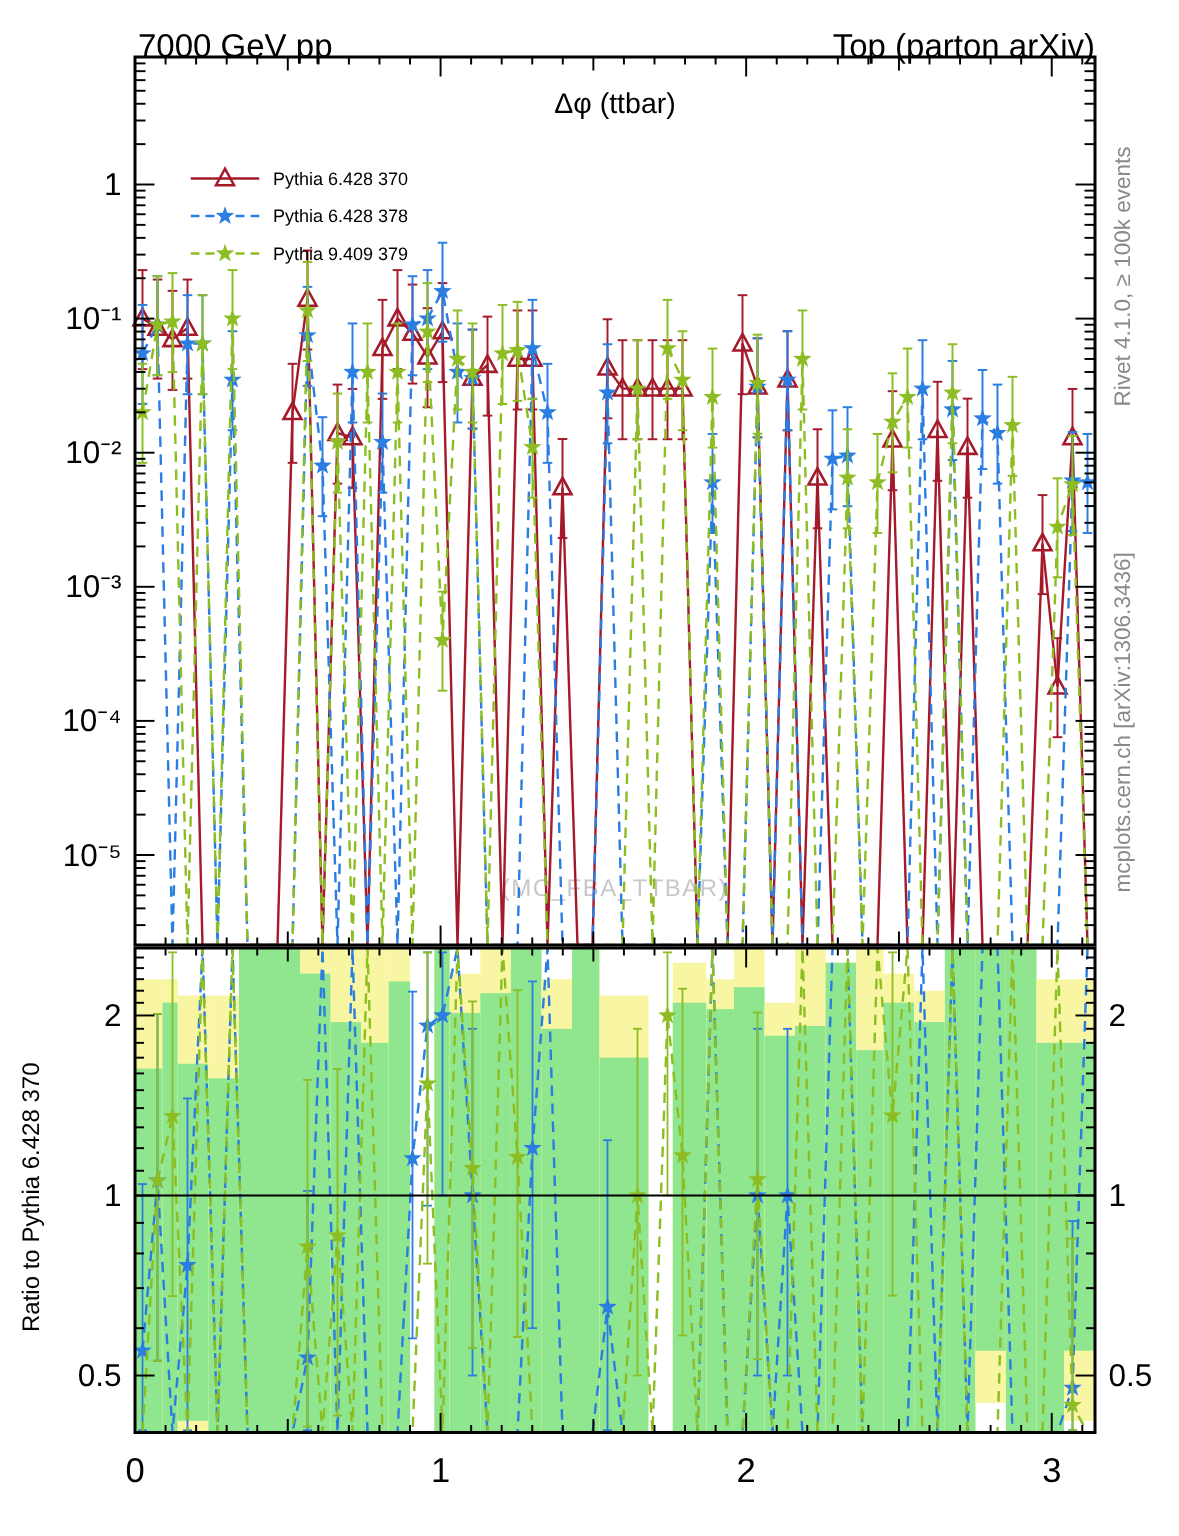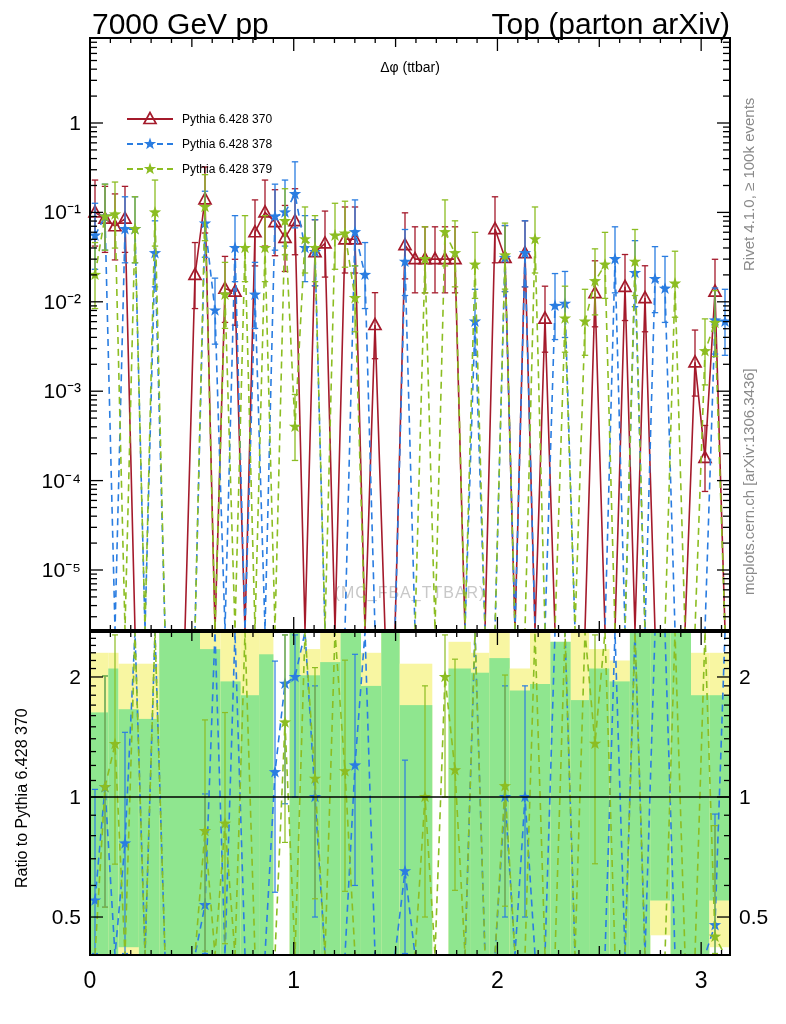--- a/index.html
+++ b/index.html
@@ -1,22 +1,22 @@
 <!DOCTYPE html>
 <html><head>
 <meta charset="utf-8">
 <style>
   html,body{margin:0;padding:0;background:#fff;}
   .page{position:relative;width:786px;height:1024px;background:#fff;overflow:hidden;
         font-family:"Liberation Sans",sans-serif;color:#000;}
   .abs{position:absolute;}
-  .hdr{font-size:30px;top:7px;white-space:nowrap;}
+  .hdr{font-size:22px;top:18px;white-space:nowrap;}
   #hdr-left{left:92px;}
   #hdr-right{right:56px;text-align:right;}
-  #plot-title{left:90px;width:640px;top:59px;text-align:center;font-size:14px;}
+  #plot-title{left:90px;width:640px;top:59px;text-align:center;font-size:19px;}
   #watermark{left:90px;width:640px;top:584px;text-align:center;font-size:16px;
              color:#c8c8c8;letter-spacing:1px;z-index:0;}
   #chart-svg{position:absolute;left:0;top:0;z-index:1;}
   .overlay{z-index:2;}
   #legend{left:127px;top:106px;}
   .legend-row{display:flex;align-items:center;height:25px;}
   .lm{width:46px;height:20px;margin-right:9px;position:relative;display:inline-block;}
   .legend-label{font-size:12px;white-space:nowrap;}
   .vtext{writing-mode:vertical-rl;transform:rotate(180deg);color:#8a8a8a;
          font-size:15px;text-align:center;white-space:nowrap;}
@@ -916,21 +916,21 @@
             <line x1="0" x2="46" y1="10" y2="10" stroke="#2a7de1" stroke-width="1.8" stroke-dasharray="6,4"></line>
             <polygon points="23.0,3.5 24.5,7.9 29.2,8.0 25.5,10.8 26.8,15.3 23.0,12.6 19.2,15.3 20.5,10.8 16.8,8.0 21.5,7.9" fill="#2a7de1" stroke="none"></polygon>
           </svg></span>
       <span class="legend-label">Pythia 6.428 378</span>
     </div>
     <div class="legend-row">
       <span class="lm"><svg width="46" height="20">
             <line x1="0" x2="46" y1="10" y2="10" stroke="#8cbd22" stroke-width="1.8" stroke-dasharray="6,4"></line>
             <polygon points="23.0,3.5 24.5,7.9 29.2,8.0 25.5,10.8 26.8,15.3 23.0,12.6 19.2,15.3 20.5,10.8 16.8,8.0 21.5,7.9" fill="#8cbd22" stroke="none"></polygon>
           </svg></span>
-      <span class="legend-label">Pythia 6.428 379</span>
+      <span class="legend-label">Pythia 9.409 379</span>
     </div>
   </div>
 
   <div class="abs overlay vtext" id="rivet-note">Rivet 4.1.0, ≥ 100k events</div>
   <div class="abs overlay vtext" id="mcplots-note">mcplots.cern.ch [arXiv:1306.3436]</div>
 
   <div class="abs overlay" id="ratio-ylabel">Ratio to Pythia 6.428 370</div>
 </div>
 
 </body></html>

